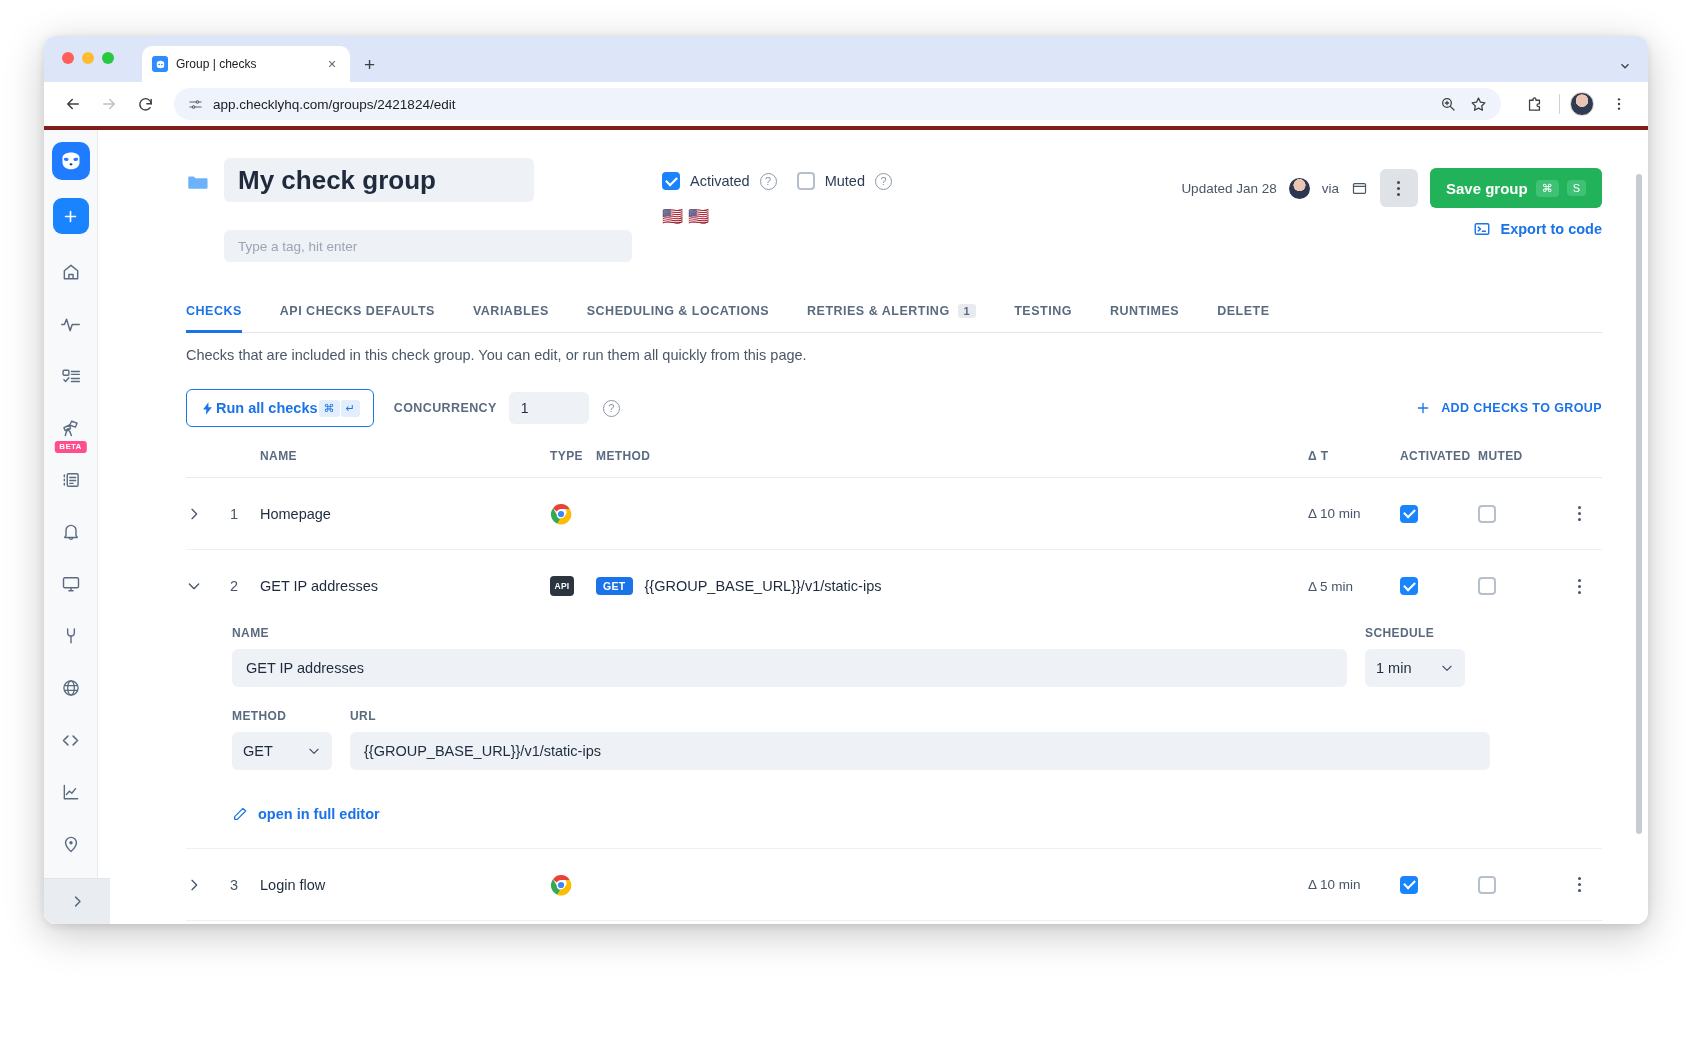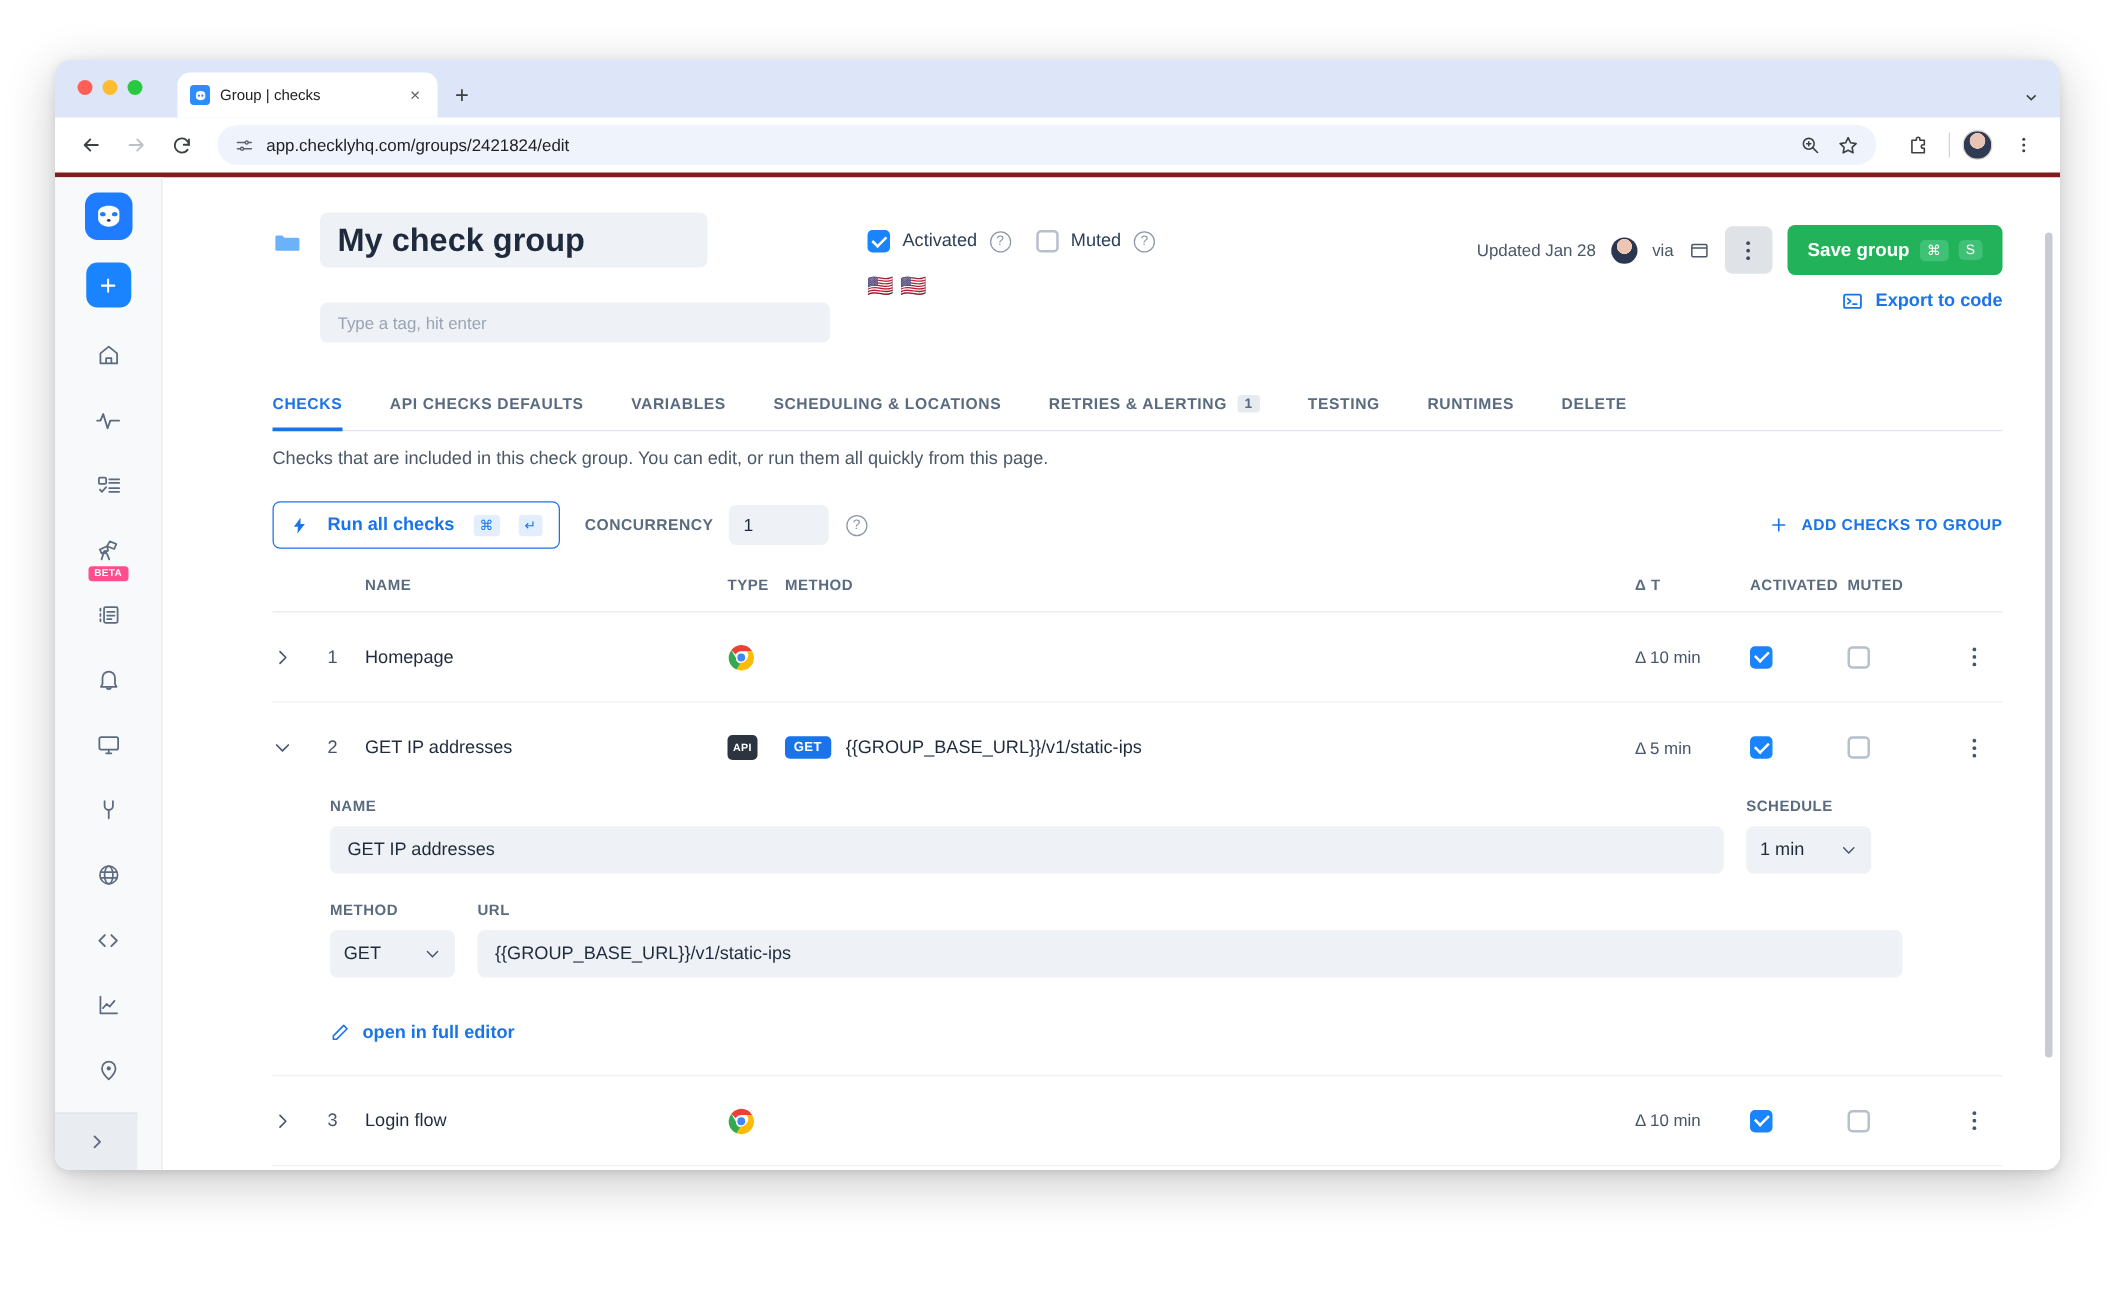--- a/index.html
+++ b/index.html
@@ -13,21 +13,21 @@
   .page {
     position: relative;
     width: 1692px; height: 1047px;
     background: #ffffff;
     overflow: hidden;
   }
 
   
   .browser {
     position: absolute;
-    left: 44px; top: 48px;
+    left: 44px; top: 36px;
     width: 1604px; height: 888px;
     background: #fff;
     border-radius: 12px;
     box-shadow: 0 10px 40px rgba(0,0,0,0.22), 0 2px 8px rgba(0,0,0,0.10);
     overflow: hidden;
   }
   .tabstrip {
     height: 46px;
     background: #dde6f8;
     display: flex;
@@ -124,21 +124,21 @@
   
   .app {
     display: flex;
     height: calc(888px - 46px - 48px);
     background: #ffffff;
     position: relative;
   }
 
   
   .sidebar {
-    width: 86px;
+    width: 54px;
     background: #f7f9fb;
     border-right: 1px solid #e6eaef;
     display: flex; flex-direction: column;
     align-items: center;
     padding-top: 12px;
     position: relative;
     flex: none;
   }
   .logo {
     width: 38px; height: 38px;
@@ -370,21 +370,21 @@
     display: flex; align-items: center;
   }
   .run-btn {
     height: 38px;
     border: 1.5px solid #1a73e8;
     border-radius: 6px;
     background: #fff;
     color: #1a73e8;
     font-size: 14.5px; font-weight: bold;
     padding: 0 13px;
-    display: flex; align-items: center; gap: 15px;
+    display: flex; align-items: center; gap: 1px;
     cursor: pointer;
     font-family: "Liberation Sans", sans-serif;
   }
   .kbd-blue {
     background: #e3eefc;
     border-radius: 3px;
     font-size: 11px;
     padding: 2px 5px;
     color: #1a73e8;
     font-weight: normal;

